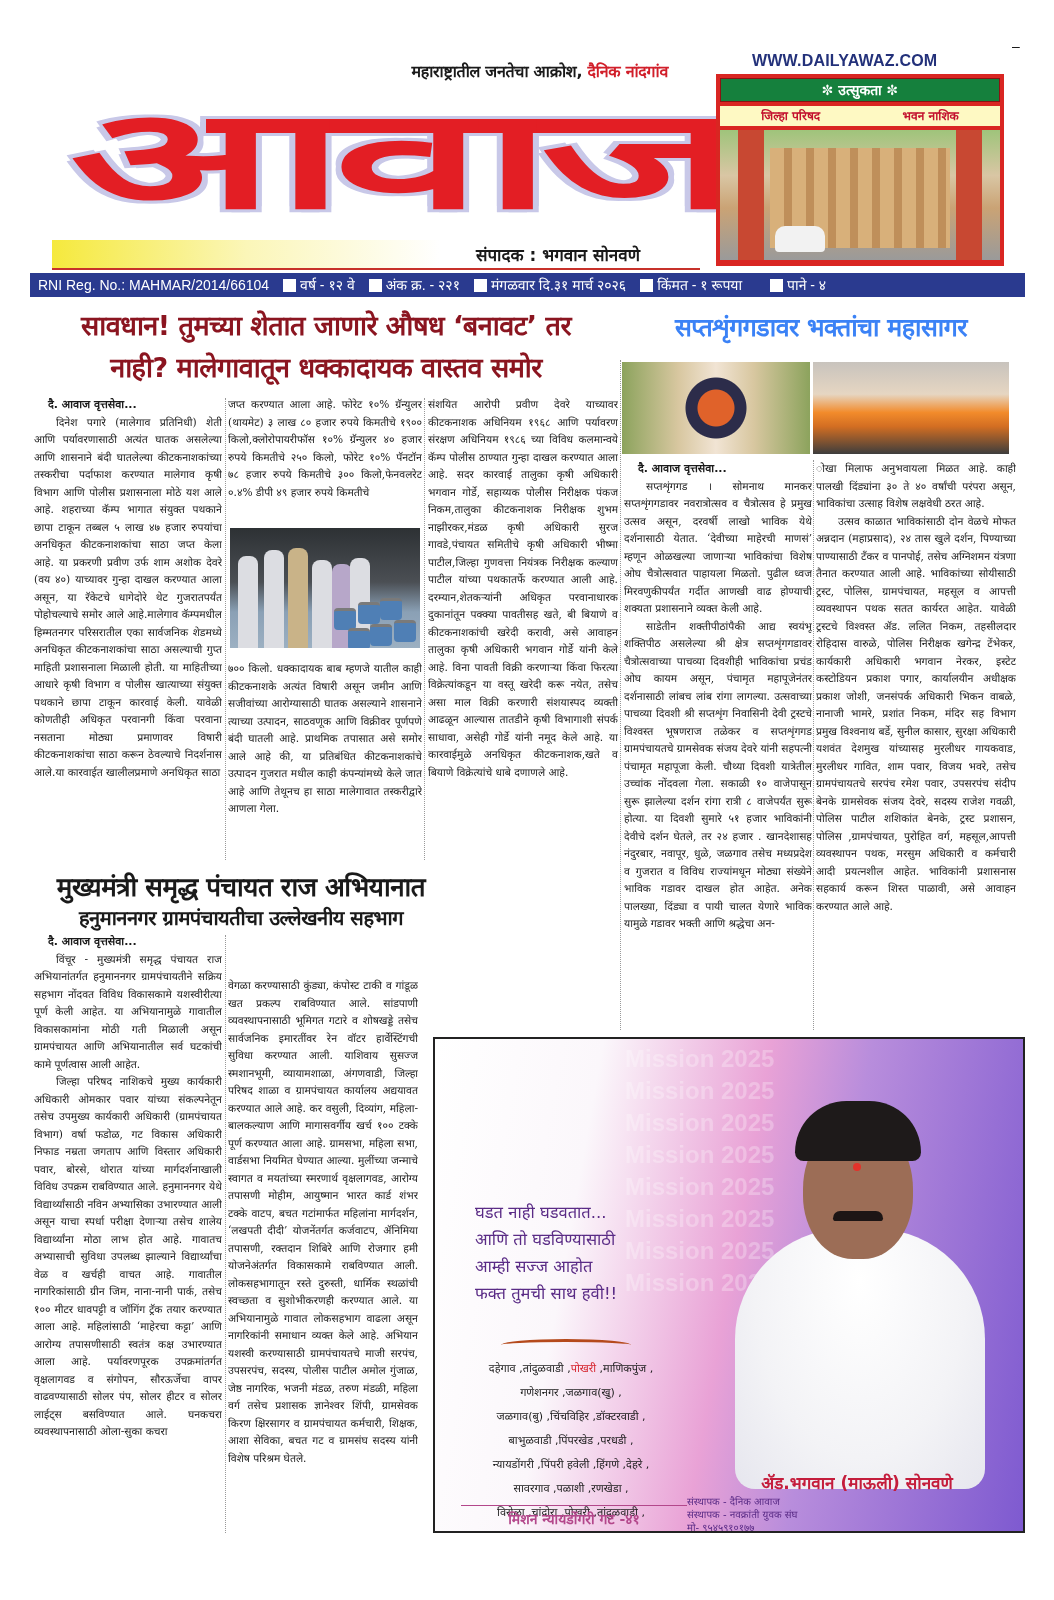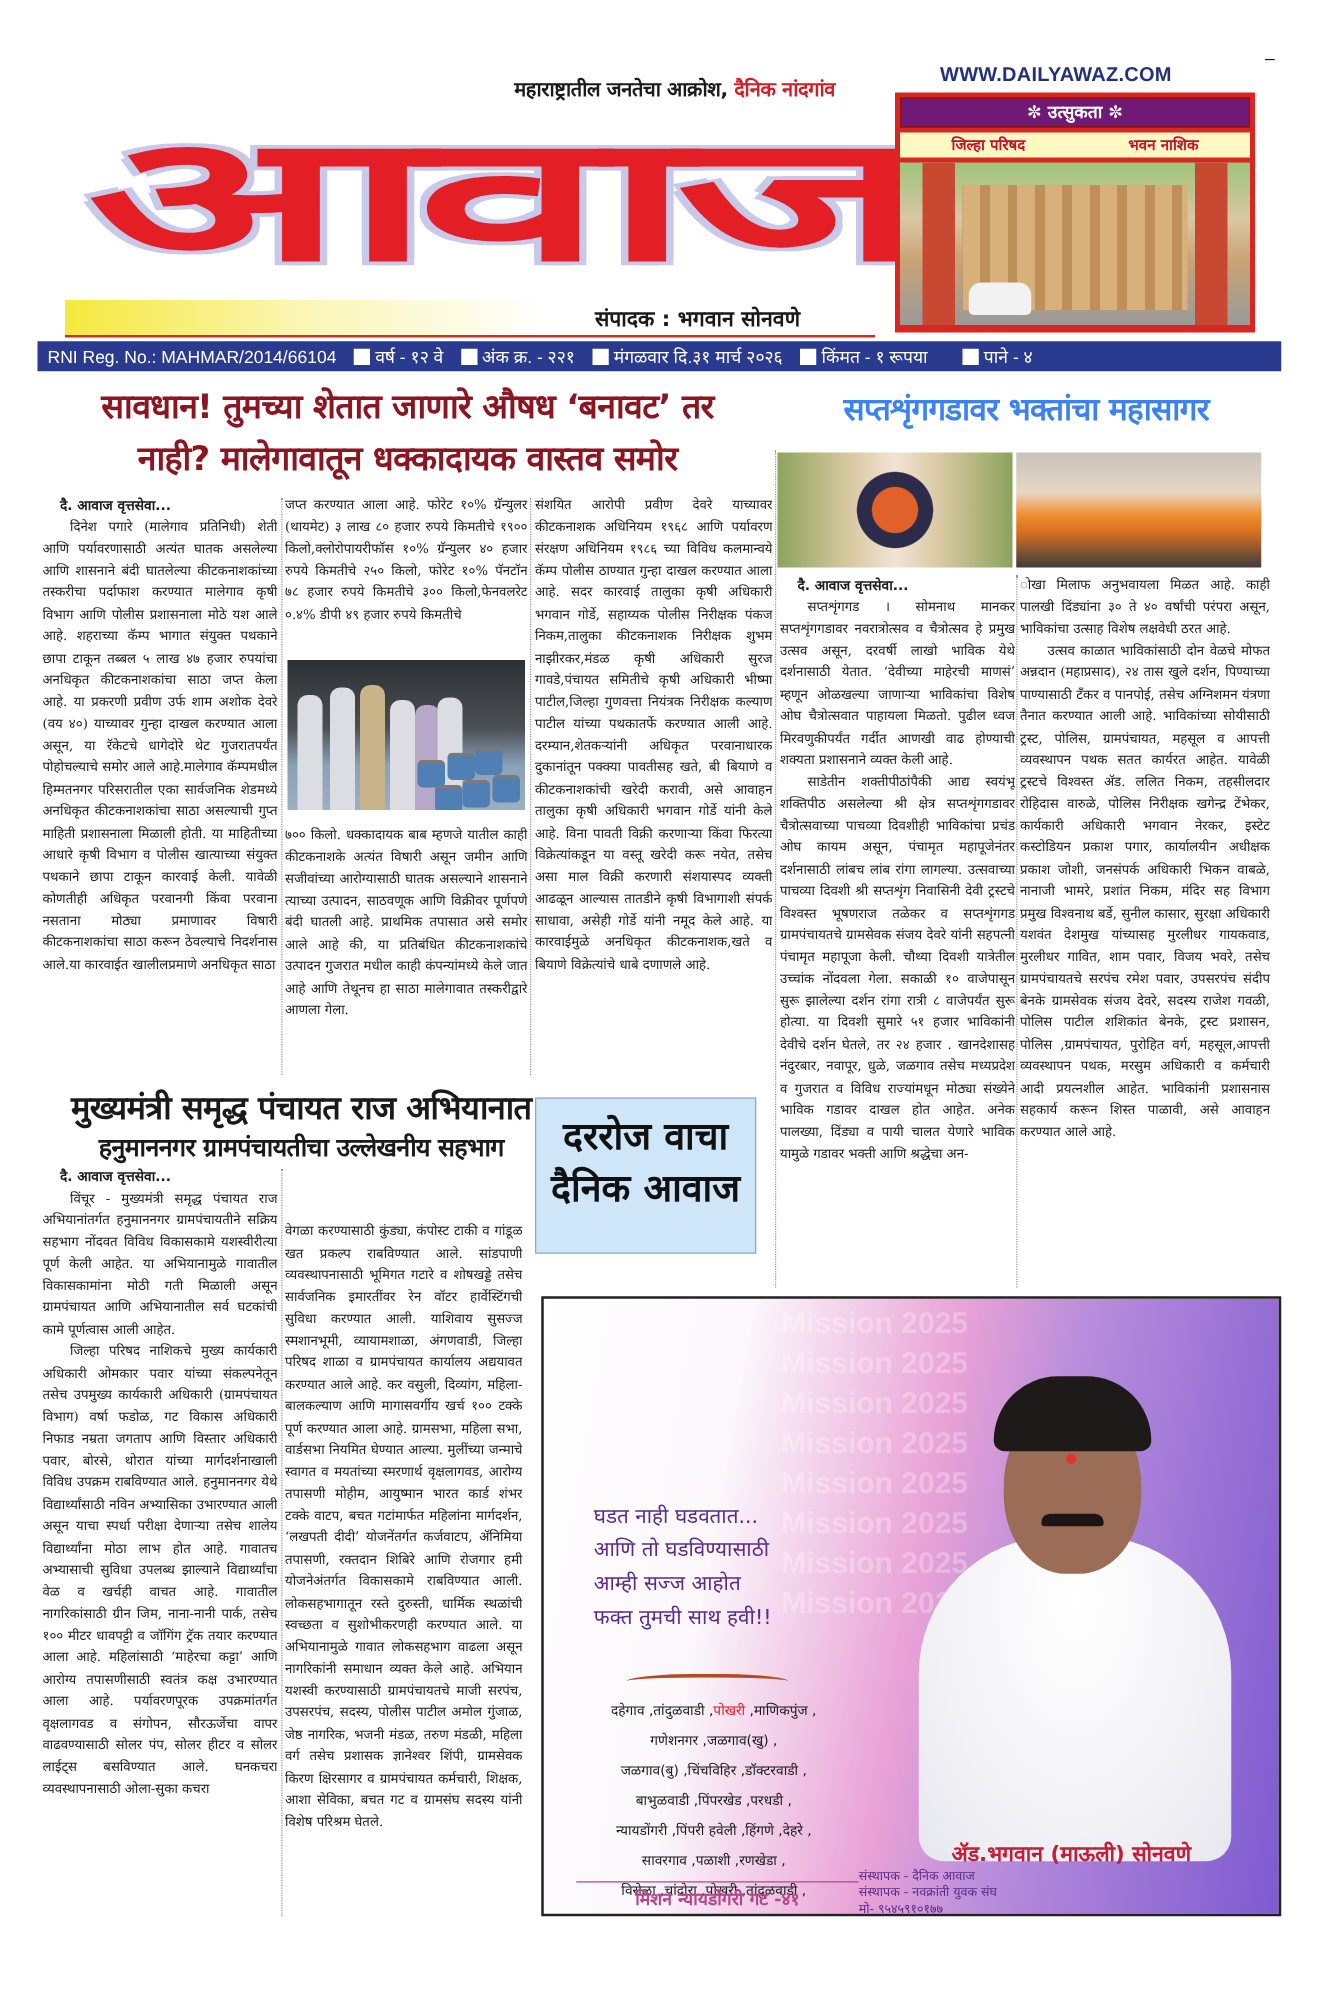--- a/index.html
+++ b/index.html
@@ -10,21 +10,21 @@
   
   .tagline { position: absolute; left: 258px; top: 60px; width: 410px; text-align: right; font-family: "DejaVu Sans", sans-serif; font-weight: bold; font-size: 16px; color: #1a1a1a; letter-spacing: -0.3px; }
   .tagline .red { color: #d11f2a; }
   .logo { position: absolute; left: 70px; top: 85px; width: 410px; height: 150px; font-family: "DejaVu Sans", sans-serif; font-weight: bold; font-size: 138px; line-height: 150px; color: #e31e24; letter-spacing: -6px; text-shadow: 3px 3px 0 #c8c8e8, -3px -3px 0 #c8c8e8, 3px -3px 0 #c8c8e8, -3px 3px 0 #c8c8e8; transform: scaleX(1.95); transform-origin: left top; white-space: nowrap; }
   .editor-strip { position: absolute; left: 52px; top: 240px; width: 648px; height: 30px; background: linear-gradient(90deg, #f5e93d 0%, #fbf6b8 30%, #ffffff 60%); border-bottom: 2px solid #c7312a; }
   .editor-strip span { position: absolute; right: 60px; top: 3px; font-family: "DejaVu Sans", sans-serif; font-weight: bold; font-size: 17px; color: #1a1a1a; }
 
   .site-url { position: absolute; left: 752px; top: 52px; font-family: "Liberation Sans", sans-serif; font-weight: bold; font-size: 16px; color: #23317a; letter-spacing: 0.2px; }
   .dash { position: absolute; left: 1012px; top: 38px; font-size: 14px; font-family: "Liberation Sans", sans-serif; }
   .promo { position: absolute; left: 716px; top: 74px; width: 288px; height: 192px; background: #d92622; padding: 4px; }
-  .promo-title { height: 24px; background: #701a75; border: 1px solid #8a1212; color: #fff; text-align: center; font-family: "DejaVu Sans", sans-serif; font-weight: bold; font-size: 14px; line-height: 22px; }
+  .promo-title { height: 24px; background: #15803d; border: 1px solid #8a1212; color: #fff; text-align: center; font-family: "DejaVu Sans", sans-serif; font-weight: bold; font-size: 14px; line-height: 22px; }
   .promo-sign { margin-top: 4px; height: 20px; background: #fef9c3; color: #c3112e; font-family: "DejaVu Sans", sans-serif; font-weight: bold; font-size: 12px; line-height: 20px; display: flex; justify-content: space-around; }
   .promo-photo { margin-top: 4px; height: 130px; background: linear-gradient(180deg, #9fc47b 0%, #d9c6a4 35%, #caa375 60%, #9a9a9a 100%); position: relative; overflow: hidden; }
   .promo-photo .bldg { position: absolute; left: 50px; top: 18px; width: 180px; height: 100px; background: repeating-linear-gradient(90deg, #d8b07a 0 14px, #bf8f5a 14px 22px); }
   .promo-photo .pillarL { position: absolute; left: 18px; top: 0; width: 26px; height: 130px; background: #c84832; }
   .promo-photo .pillarR { position: absolute; right: 18px; top: 0; width: 26px; height: 130px; background: #c84832; }
   .promo-photo .car { position: absolute; left: 55px; top: 96px; width: 50px; height: 26px; background: #f2f2f2; border-radius: 10px 10px 4px 4px; }
 
   
   .infobar { position: absolute; left: 30px; top: 273px; width: 995px; height: 24px; background: #2a3a8f; color: #fff; font-family: "Liberation Sans", sans-serif; font-size: 14px; line-height: 24px; display: flex; align-items: center; padding-left: 8px; gap: 8px; white-space: nowrap; }
   .infobar .sq { display: inline-block; width: 13px; height: 13px; background: #fff; margin-right: 4px; vertical-align: -2px; }
@@ -175,24 +175,20 @@
   <div class="col c6">
     <span class="byline">दै. आवाज वृत्तसेवा...</span>
     <p>विंचूर - मुख्यमंत्री समृद्ध पंचायत राज अभियानांतर्गत हनुमाननगर ग्रामपंचायतीने सक्रिय सहभाग नोंदवत विविध विकासकामे यशस्वीरीत्या पूर्ण केली आहेत. या अभियानामुळे गावातील विकासकामांना मोठी गती मिळाली असून ग्रामपंचायत आणि अभियानातील सर्व घटकांची कामे पूर्णत्वास आली आहेत.</p>
     <p>जिल्हा परिषद नाशिकचे मुख्य कार्यकारी अधिकारी ओमकार पवार यांच्या संकल्पनेतून तसेच उपमुख्य कार्यकारी अधिकारी (ग्रामपंचायत विभाग) वर्षा फडोळ, गट विकास अधिकारी निफाड नम्रता जगताप आणि विस्तार अधिकारी पवार, बोरसे, थोरात यांच्या मार्गदर्शनाखाली विविध उपक्रम राबविण्यात आले. हनुमाननगर येथे विद्यार्थ्यांसाठी नविन अभ्यासिका उभारण्यात आली असून याचा स्पर्धा परीक्षा देणाऱ्या तसेच शालेय विद्यार्थ्यांना मोठा लाभ होत आहे. गावातच अभ्यासाची सुविधा उपलब्ध झाल्याने विद्यार्थ्यांचा वेळ व खर्चही वाचत आहे. गावातील नागरिकांसाठी ग्रीन जिम, नाना-नानी पार्क, तसेच १०० मीटर धावपट्टी व जॉगिंग ट्रॅक तयार करण्यात आला आहे. महिलांसाठी ‘माहेरचा कट्टा’ आणि आरोग्य तपासणीसाठी स्वतंत्र कक्ष उभारण्यात आला आहे. पर्यावरणपूरक उपक्रमांतर्गत वृक्षलागवड व संगोपन, सौरऊर्जेचा वापर वाढवण्यासाठी सोलर पंप, सोलर हीटर व सोलर लाईट्स बसविण्यात आले. घनकचरा व्यवस्थापनासाठी ओला-सुका कचरा</p>
   </div>
   <div class="vrule" style="left:225px; top:935px; height:598px;"></div>
   <div class="col c7">
     <div>वेगळा करण्यासाठी कुंड्या, कंपोस्ट टाकी व गांडूळ खत प्रकल्प राबविण्यात आले. सांडपाणी व्यवस्थापनासाठी भूमिगत गटारे व शोषखड्डे तसेच सार्वजनिक इमारतींवर रेन वॉटर हार्वेस्टिंगची सुविधा करण्यात आली. याशिवाय सुसज्ज स्मशानभूमी, व्यायामशाळा, अंगणवाडी, जिल्हा परिषद शाळा व ग्रामपंचायत कार्यालय अद्ययावत करण्यात आले आहे. कर वसुली, दिव्यांग, महिला-बालकल्याण आणि मागासवर्गीय खर्च १०० टक्के पूर्ण करण्यात आला आहे. ग्रामसभा, महिला सभा, वार्डसभा नियमित घेण्यात आल्या. मुलींच्या जन्माचे स्वागत व मयतांच्या स्मरणार्थ वृक्षलागवड, आरोग्य तपासणी मोहीम, आयुष्मान भारत कार्ड शंभर टक्के वाटप, बचत गटांमार्फत महिलांना मार्गदर्शन, ‘लखपती दीदी’ योजनेंतर्गत कर्जवाटप, ॲनिमिया तपासणी, रक्तदान शिबिरे आणि रोजगार हमी योजनेअंतर्गत विकासकामे राबविण्यात आली. लोकसहभागातून रस्ते दुरुस्ती, धार्मिक स्थळांची स्वच्छता व सुशोभीकरणही करण्यात आले. या अभियानामुळे गावात लोकसहभाग वाढला असून नागरिकांनी समाधान व्यक्त केले आहे. अभियान यशस्वी करण्यासाठी ग्रामपंचायतचे माजी सरपंच, उपसरपंच, सदस्य, पोलीस पाटील अमोल गुंजाळ, जेष्ठ नागरिक, भजनी मंडळ, तरुण मंडळी, महिला वर्ग तसेच प्रशासक ज्ञानेश्वर शिंपी, ग्रामसेवक किरण क्षिरसागर व ग्रामपंचायत कर्मचारी, शिक्षक, आशा सेविका, बचत गट व ग्रामसंघ सदस्य यांनी विशेष परिश्रम घेतले.</div>
   </div>
 
-  <div class="read-box">
-    <div class="l1">दररोज वाचा</div>
-    <div class="l2">दैनिक आवाज</div>
-  </div>
 
   <div class="ad">
     <div class="bgtext">
       <div>Mission 2025</div>
         <div>Mission 2025</div>
         <div>Mission 2025</div>
         <div>Mission 2025</div>
         <div>Mission 2025</div>
         <div>Mission 2025</div>
         <div>Mission 2025</div>

